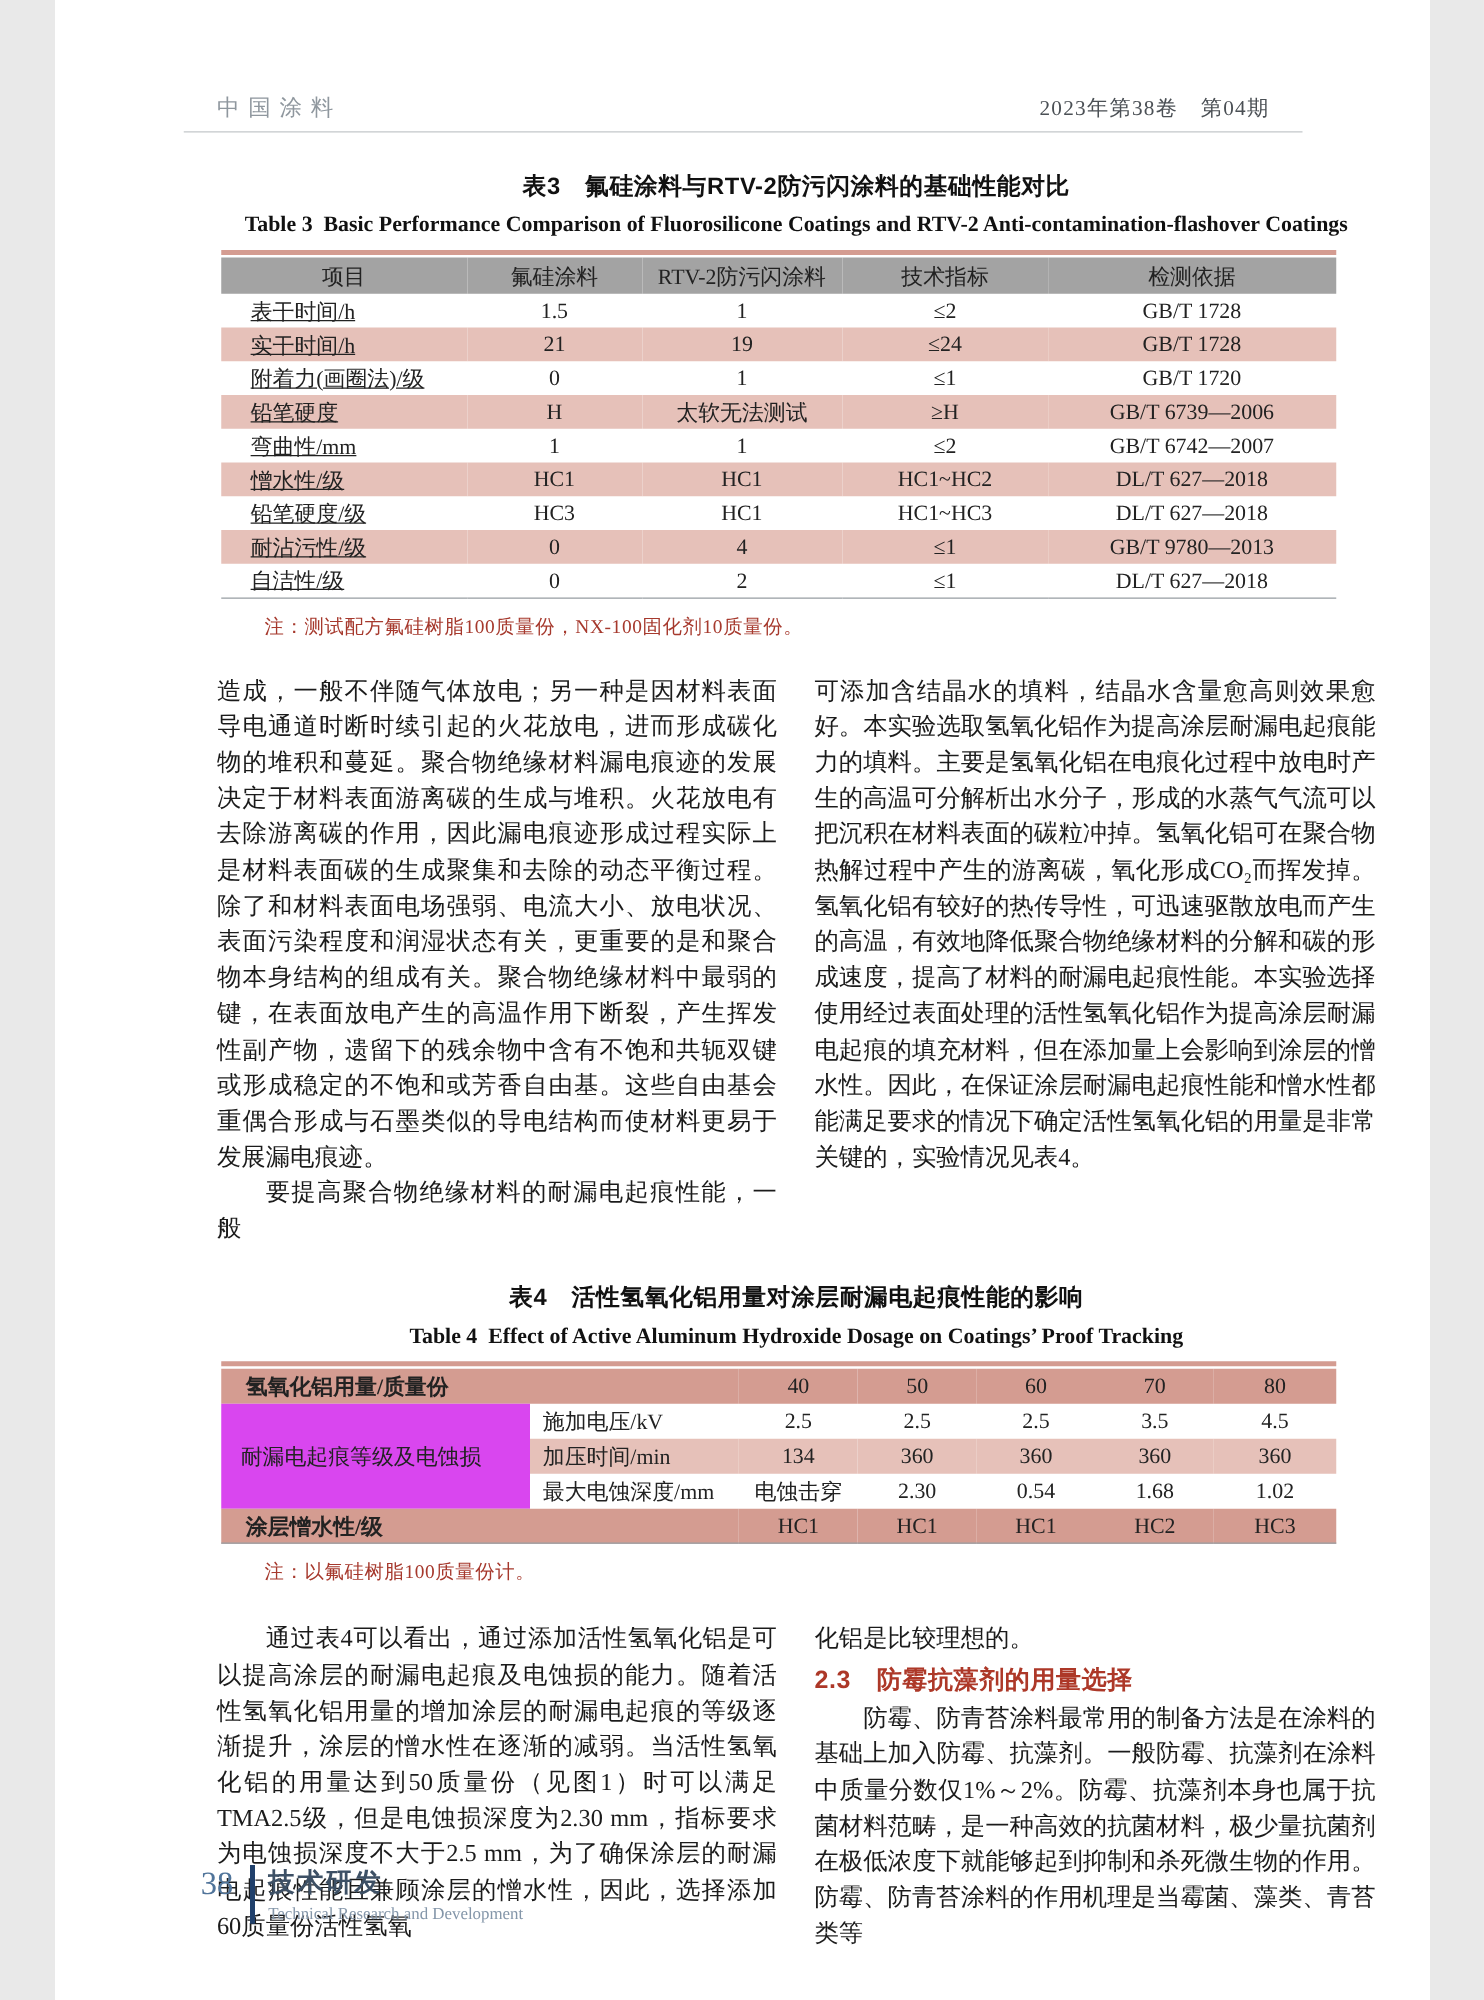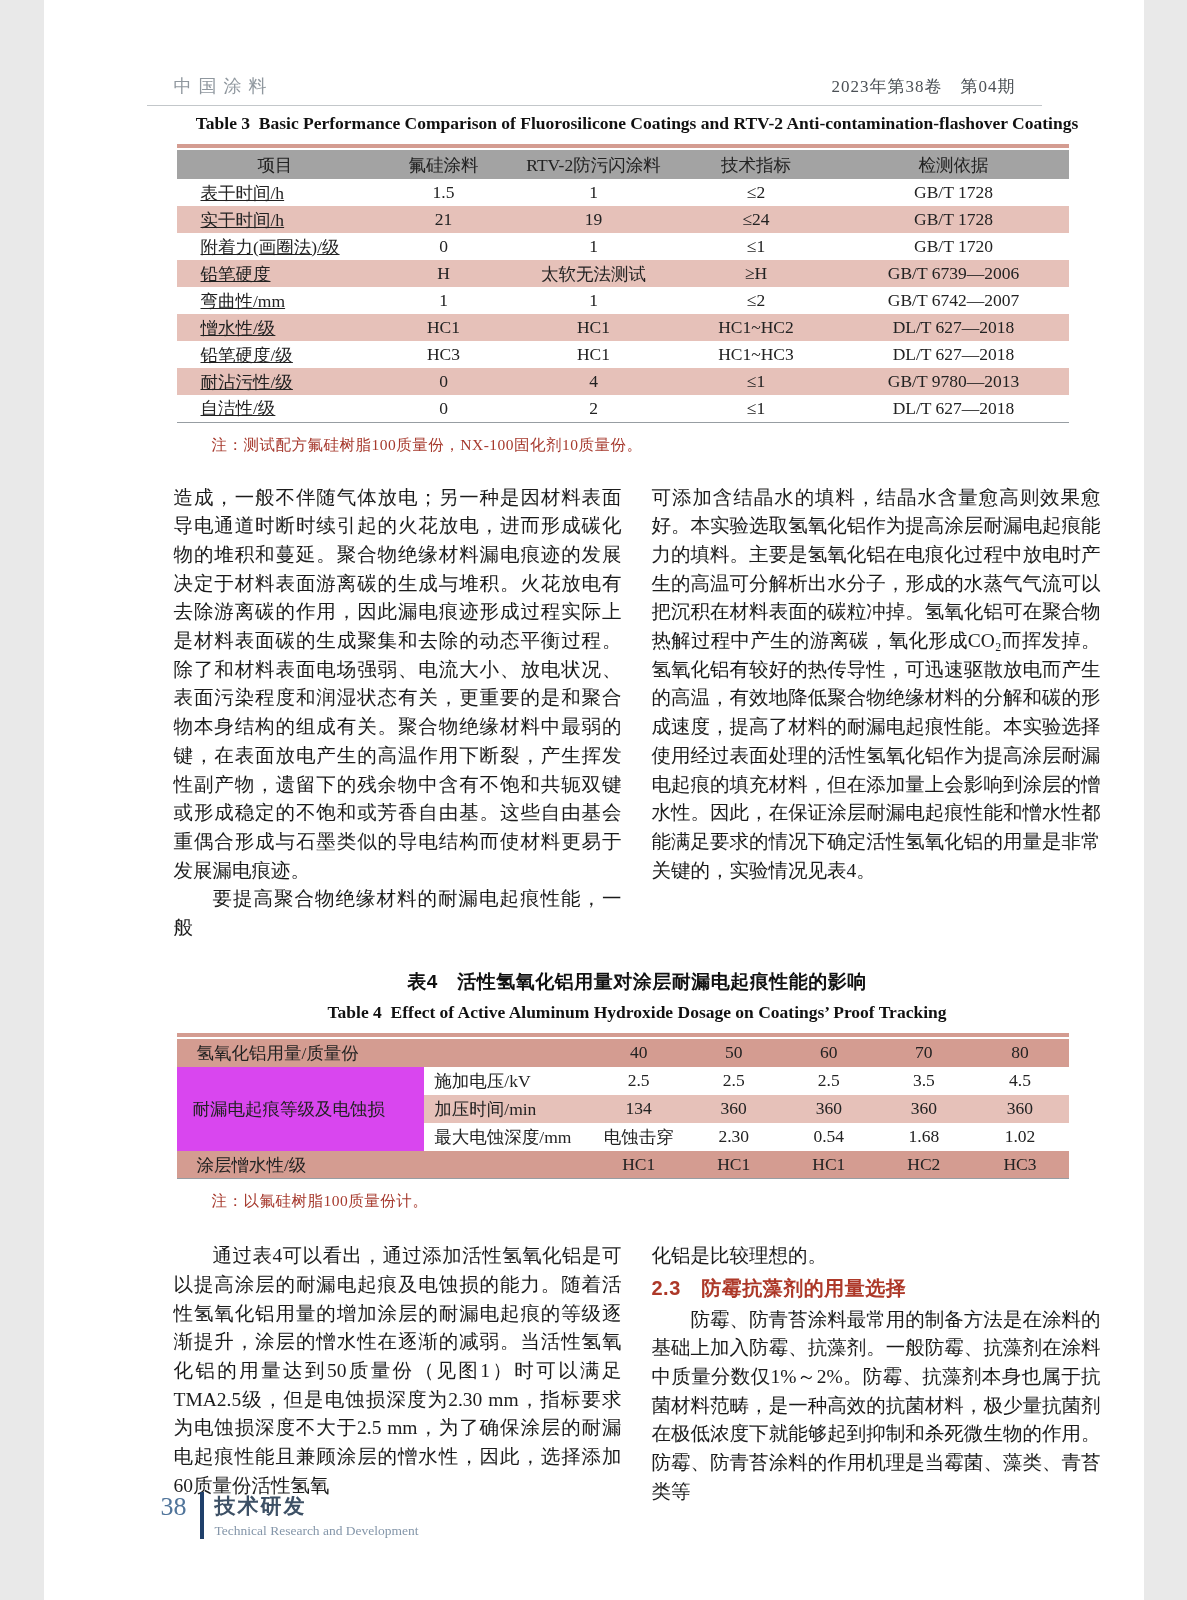--- a/index.html
+++ b/index.html
@@ -41,21 +41,21 @@
   table.perf tbody tr { height:27px; }
   table.perf tbody tr.alt { background:#e6c1b9; }
   table.perf td.row-label { text-align:left; padding-left:24px;text-decoration:underline; }
 
   
   table.perf4 tbody tr { height:28px; }
   table.perf4 tr.pink { background:#d49c91; }
   table.perf4 tr.pink-cells td { background:#e6c1b9; }
   table.perf4 td.group-label { background:#d946ef; text-align:left; padding-left:16px; }
   table.perf4 td.sub-label { text-align:left; padding-left:10px; }
-  table.perf4 td.wide-label { text-align:left; padding-left:20px; }
+  table.perf4 td.wide-label { text-align:left; padding-left:20px;font-weight:bold; }
 
   .note {
     margin:12px 0 0 38px; font-size:15.5px; color:#a6392d; letter-spacing:0.5px;
   }
 
   .two-col { display:flex; gap:30px; margin-top:28px; }
   .col-l { width:448px; }
   .col-r { width:449px; }
   .body-text { font-size:19.5px; line-height:28.7px; text-align:justify; color:#1b1b1b; }
   .body-text p { margin:0; }
@@ -80,20 +80,21 @@
 <body>
 
 <div class="page">
 
   <div class="top-header">
     <span class="journal">中国涂料</span>
     <span class="issue">2023年第38卷　第04期</span>
   </div>
 
   <div class="section">
+    <div class="tbl-title-cn">表3　氟硅涂料与RTV-2防污闪涂料的基础性能对比</div>
     <div class="tbl-title-en">Table 3  Basic Performance Comparison of Fluorosilicone Coatings and RTV-2 Anti-contamination-flashover Coatings</div>
 
     <div class="tbl-wrap">
       <table class="perf">
         <colgroup>
           <col style="width:197px">
             <col style="width:140px">
             <col style="width:160px">
           <col style="width:165px">
             <col style="width:230px">

